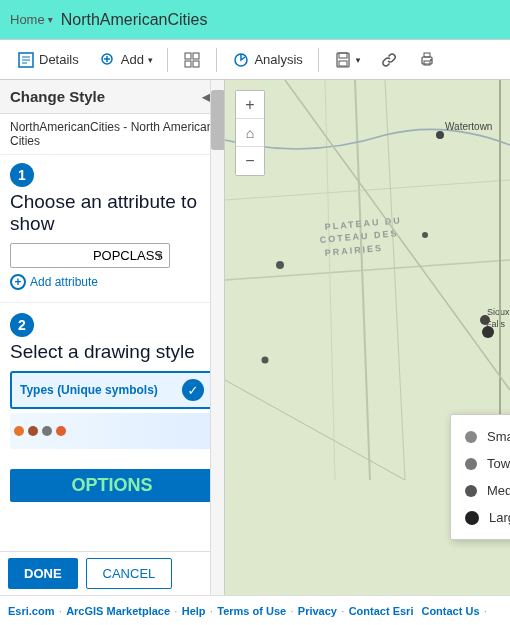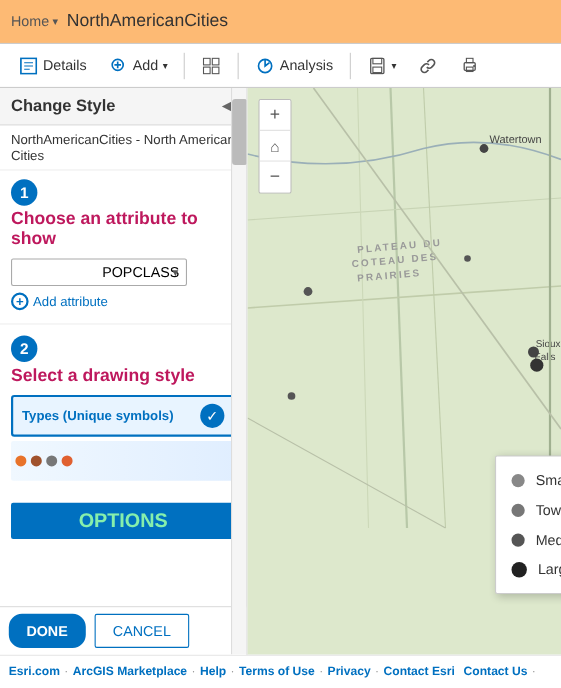--- a/index.html
+++ b/index.html
@@ -13,21 +13,21 @@
       background: #fff;
     }
 
     
     .header {
       display: flex;
       align-items: center;
       height: 40px;
       border-bottom: 1px solid #ccc;
       padding: 0 10px;
-      background: #fdba74;
+      background: #5eead4;
     }
     .header-home {
       display: flex;
       align-items: center;
       color: #555;
       font-size: 13px;
       margin-right: 8px;
     }
     .header-home .chevron {
       font-size: 10px;
@@ -133,23 +133,23 @@
       height: 24px;
       border-radius: 50%;
       background: #0070c0;
       color: #fff;
       font-size: 14px;
       font-weight: bold;
       margin-bottom: 4px;
     }
 
     .step-label {
-      font-size: 16px;
-      font-weight: bold;
-      color: #be185d;
+      font-size: 19px;
+      font-weight: normal;
+      color: #0f172a;
       margin-bottom: 8px;
     }
 
     .attribute-select {
       width: 160px;
       padding: 4px 6px;
       border: 1px solid #aaa;
       border-radius: 2px;
       font-size: 13px;
       background: #fff;
@@ -286,21 +286,21 @@
       padding: 6px 8px;
       gap: 8px;
       border-top: 1px solid #ddd;
       background: #fff;
     }
     .done-btn {
       padding: 7px 16px;
       background: #0070c0;
       color: #fff;
       border: none;
-      border-radius: 12px;
+      border-radius: 2px;
       font-size: 13px;
       font-weight: bold;
       cursor: pointer;
     }
     .cancel-btn {
       padding: 7px 16px;
       background: transparent;
       color: #0070c0;
       border: 1px solid #0070c0;
       border-radius: 2px;

